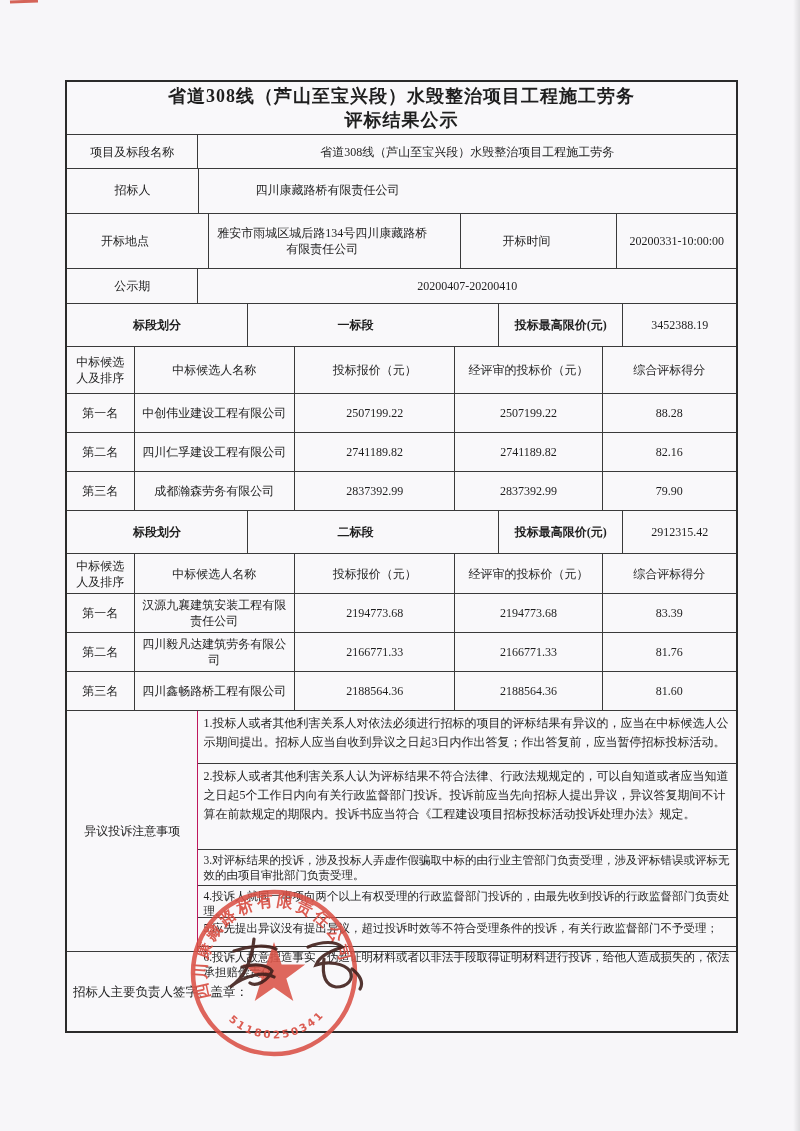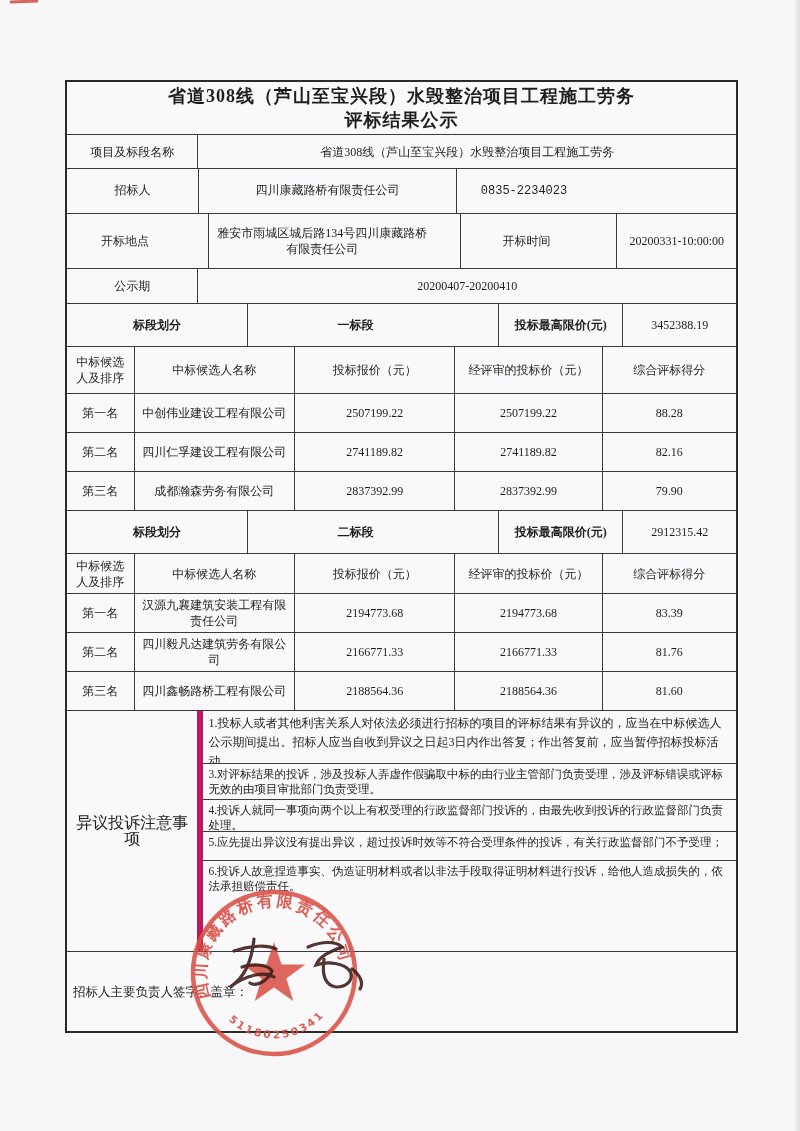--- a/index.html
+++ b/index.html
@@ -48,22 +48,22 @@
   .w-rank { width:67px; }
   .w-name { width:161px; }
   .w-bid { width:161px; }
   .w-eval { width:148px; }
   .w-score { width:135px; }
   
   .h-r1 { height:34px;justify-content:center; } .h-r2 { height:45px;font-family:Liberation Mono, monospace; } .h-r3 { height:55px;gap:25px; }
   .h-r4 { height:35px; } .h-div { height:43px; } .h-hdr { height:47px; }
   .h-hdr2 { height:40px; } .h-c { height:39px; }
   .notes-row { height:241px; }
-  .notes-label { width:131px; font-size:16px; }
-  .notes-body { width:541px; display:block; padding:0; border-left:6px solid #be185d; }
+  .notes-label { width:131px; font-size:12px; }
+  .notes-body { width:541px; display:block; padding:0; border-left:1px solid #be185d; }
   .note-item {
     font-size:11.5px; line-height:15px; text-align:left;
     padding:3px 5px 2px 5px; border-top:1px solid #3a3a3a;
     display:block; overflow:hidden;
   }
   .note-item:first-child { border-top:none; }
   .sig-row { height:80px; }
   .sig-cell {
     width:100%; justify-content:flex-start; text-align:left;
     font-size:12.5px; padding-left:6px;
@@ -87,21 +87,20 @@
   </div>
 
   <div class="row h-r1">
     <div class="cell w-label">项目及标段名称</div>
     <div class="cell w-rest">省道308线（芦山至宝兴段）水毁整治项目工程施工劳务</div>
   </div>
 
   <div class="row h-r2">
     <div class="cell w-label">招标人</div>
     <div class="cell w-infoval">四川康藏路桥有限责任公司</div>
-    <div class="cell w-val2">0835-2234023</div>
   </div>
 
   <div class="row h-r3">
     <div class="cell w-label">开标地点</div>
     <div class="cell w-infoval">雅安市雨城区城后路134号四川康藏路桥有限责任公司</div>
     <div class="cell w-label2">开标时间</div>
     <div class="cell w-val2">20200331-10:00:00</div>
   </div>
 
   <div class="row h-r4">
@@ -180,20 +179,21 @@
     <div class="cell w-name">四川鑫畅路桥工程有限公司</div>
     <div class="cell w-bid">2188564.36</div>
     <div class="cell w-eval">2188564.36</div>
     <div class="cell w-score">81.60</div>
   </div>
 
   <div class="row notes-row">
     <div class="cell notes-label">异议投诉注意事项</div>
     <div class="notes-body">
       <div class="note-item" style="height:52px; line-height:19px; font-size:12px;">1.投标人或者其他利害关系人对依法必须进行招标的项目的评标结果有异议的，应当在中标候选人公示期间提出。招标人应当自收到异议之日起3日内作出答复；作出答复前，应当暂停招标投标活动。</div>
+      <div class="note-item" style="height:86px; line-height:19px; font-size:12px;">2.投标人或者其他利害关系人认为评标结果不符合法律、行政法规规定的，可以自知道或者应当知道之日起5个工作日内向有关行政监督部门投诉。投诉前应当先向招标人提出异议，异议答复期间不计算在前款规定的期限内。投诉书应当符合《工程建设项目招标投标活动投诉处理办法》规定。</div>
       <div class="note-item" style="height:36px;">3.对评标结果的投诉，涉及投标人弄虚作假骗取中标的由行业主管部门负责受理，涉及评标错误或评标无效的由项目审批部门负责受理。</div>
       <div class="note-item" style="height:32px;">4.投诉人就同一事项向两个以上有权受理的行政监督部门投诉的，由最先收到投诉的行政监督部门负责处理。</div>
       <div class="note-item" style="height:29px;">5.应先提出异议没有提出异议，超过投诉时效等不符合受理条件的投诉，有关行政监督部门不予受理；</div>
       <div class="note-item" style="height:44px;">6.投诉人故意捏造事实、伪造证明材料或者以非法手段取得证明材料进行投诉，给他人造成损失的，依法承担赔偿责任。</div>
     </div>
   </div>
 
   <div class="row sig-row">
     <div class="cell sig-cell">招标人主要负责人签字、盖章：</div>
   </div>

